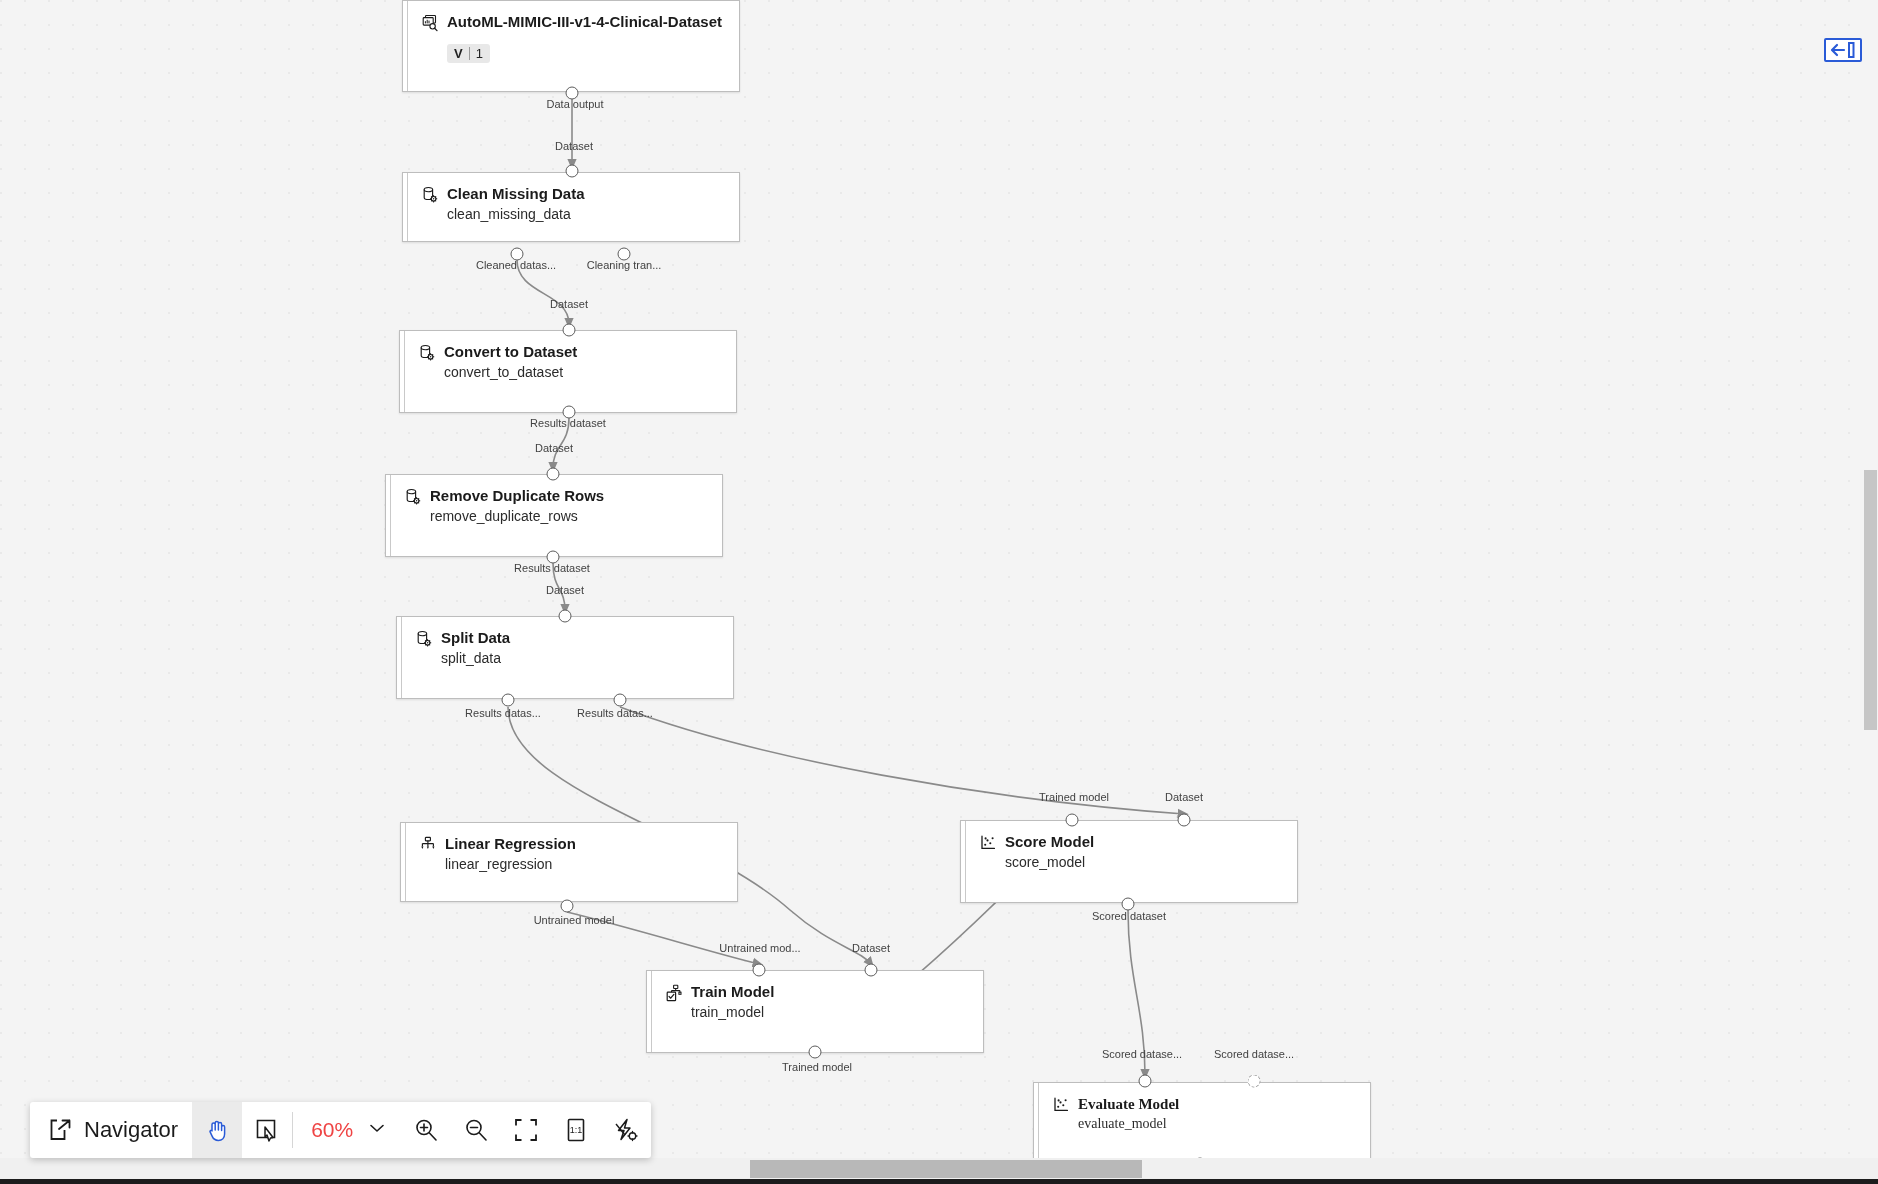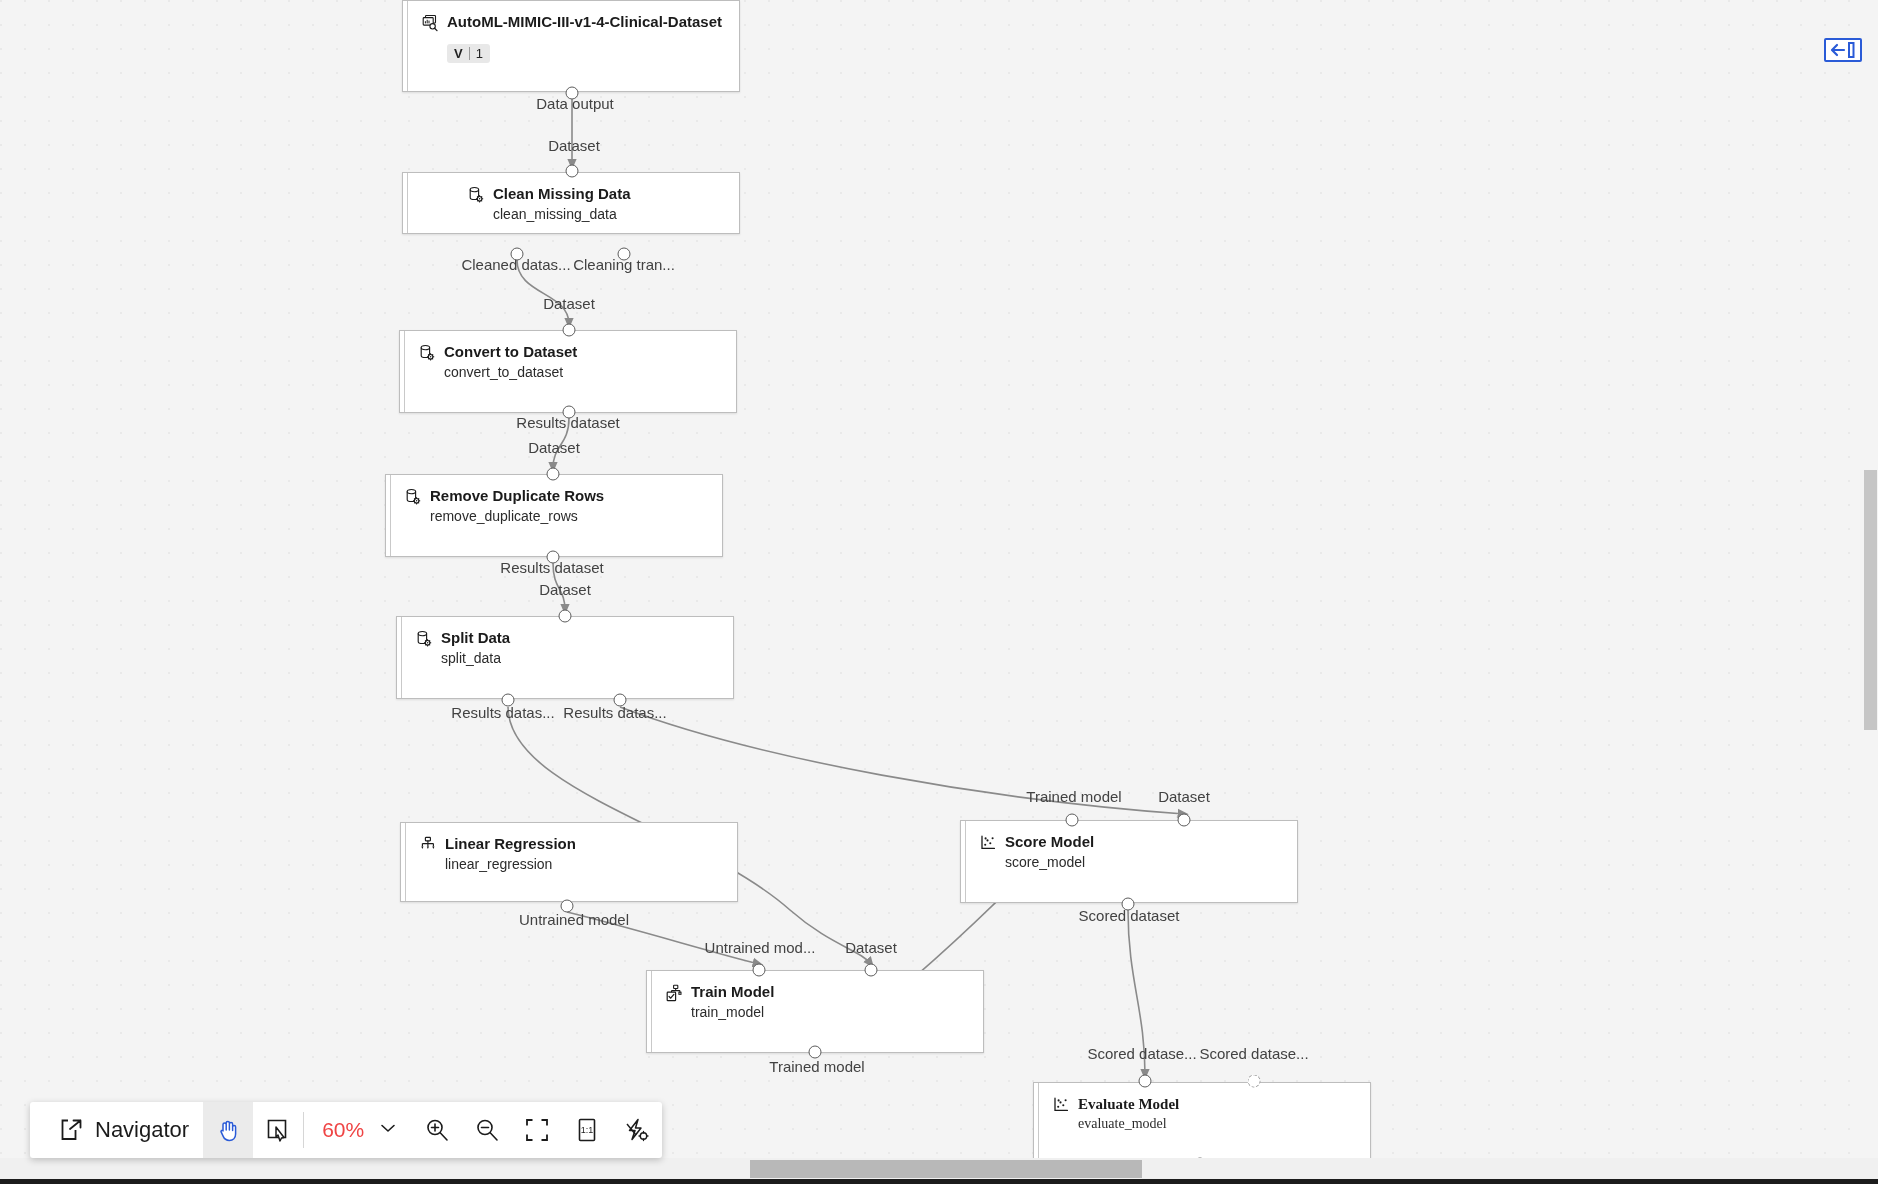--- a/index.html
+++ b/index.html
@@ -108,21 +108,21 @@
     transform: translate(-50%, -50%);
     z-index: 4;
   }
   .port.dashed {
     border-style: dashed;
     border-color: #9b9b9b;
     border-width: 1.4px;
   }
   .portlabel {
     position: absolute;
-    font-size: 15px;
+    font-size: 11px;
     color: #424242;
     white-space: nowrap;
     transform: translate(-50%, 0);
     z-index: 3;
     line-height: 16px;
   }
 
   
   #collapse-btn {
     position: absolute;
@@ -155,21 +155,21 @@
   .tb-item {
     display: flex;
     align-items: center;
     justify-content: center;
     padding: 0 12px;
     cursor: pointer;
     color: #1b1b1b;
   }
   .tb-navigator {
     gap: 10px;
-    padding-left: 29px;
+    padding-left: 18px;
     padding-right: 14px;
   }
   .tb-navigator .navlabel {
     font-size: 22px;
     color: #1b1b1b;
     line-height: 26px;
   }
   .tb-item.active { background: #ebebeb; }
   .tb-sep {
     width: 1px;
@@ -268,21 +268,21 @@
                 <path d="M13.6,14.3 L16,16.6" stroke="#1b1b1b" stroke-width="1.3" stroke-linecap="round"></path>
               </svg>
             </span>
             <span class="ntitle">AutoML-MIMIC-III-v1-4-Clinical-Dataset</span>
           </div><div class="versionbadge">
             <span class="vk">V</span>
             <span class="vsep"></span>
             <span>1</span>
           </div></div>
       </div>
-      <div class="node" style="left: 402px; top: 172px; width: 338px; height: 62px; padding-left: 46px;">
+      <div class="node" style="left: 402px; top: 172px; width: 338px; height: 70px;">
         <div class="accent"></div>
         <div class="body">
           <div class="titlerow">
             <span class="nicon">
               <svg viewBox="0 0 18 18" xmlns="http://www.w3.org/2000/svg">
                 <path d="M3.2,3.6 C3.2,2.3 5.1,1.5 7.4,1.5 C9.7,1.5 11.6,2.3 11.6,3.6 L11.6,11.4 C11.6,12.7 9.7,13.5 7.4,13.5 C5.1,13.5 3.2,12.7 3.2,11.4 Z" fill="none" stroke="#1b1b1b" stroke-width="1.15" stroke-linejoin="round"></path>
                 <path d="M3.2,3.6 C3.2,4.9 5.1,5.7 7.4,5.7 C9.7,5.7 11.6,4.9 11.6,3.6" fill="none" stroke="#1b1b1b" stroke-width="1.1"></path>
                 <circle cx="12.6" cy="12.8" r="2.3" fill="#fff" stroke="#1b1b1b" stroke-width="1.1"></circle>
                 <circle cx="12.6" cy="12.8" r="0.75" fill="#1b1b1b"></circle>
                 <path d="M12.6,9.6 L12.6,10.4 M12.6,15.2 L12.6,16 M9.4,12.8 L10.2,12.8 M15,12.8 L15.8,12.8 M10.4,10.6 L10.9,11.1 M14.3,14.5 L14.8,15 M14.8,10.6 L14.3,11.1 M10.9,14.5 L10.4,15" stroke="#1b1b1b" stroke-width="1.05" stroke-linecap="round"></path>

